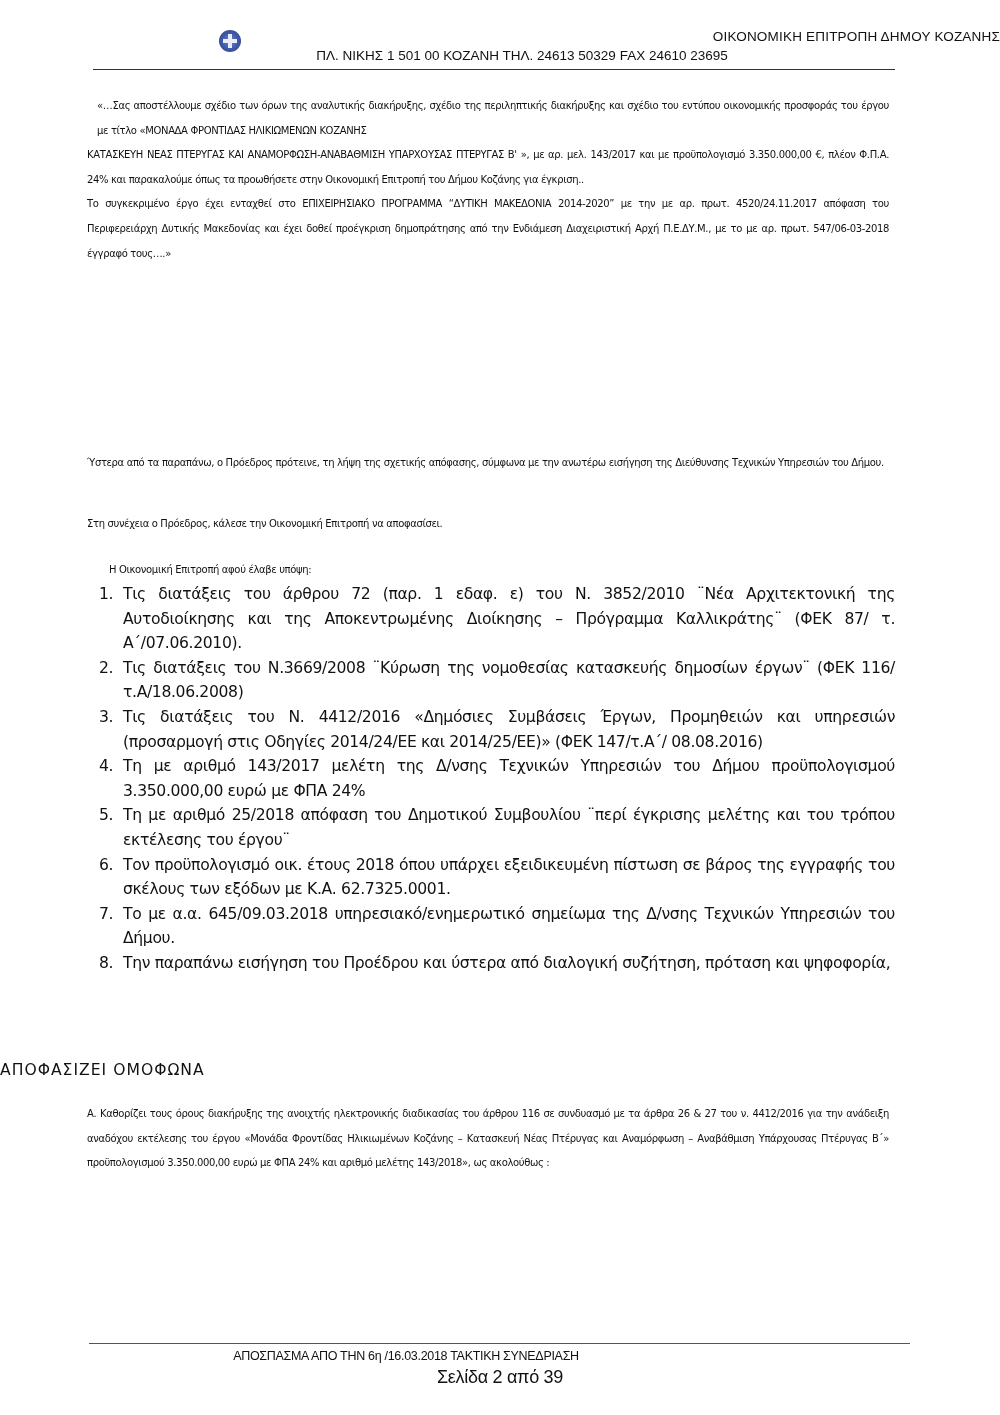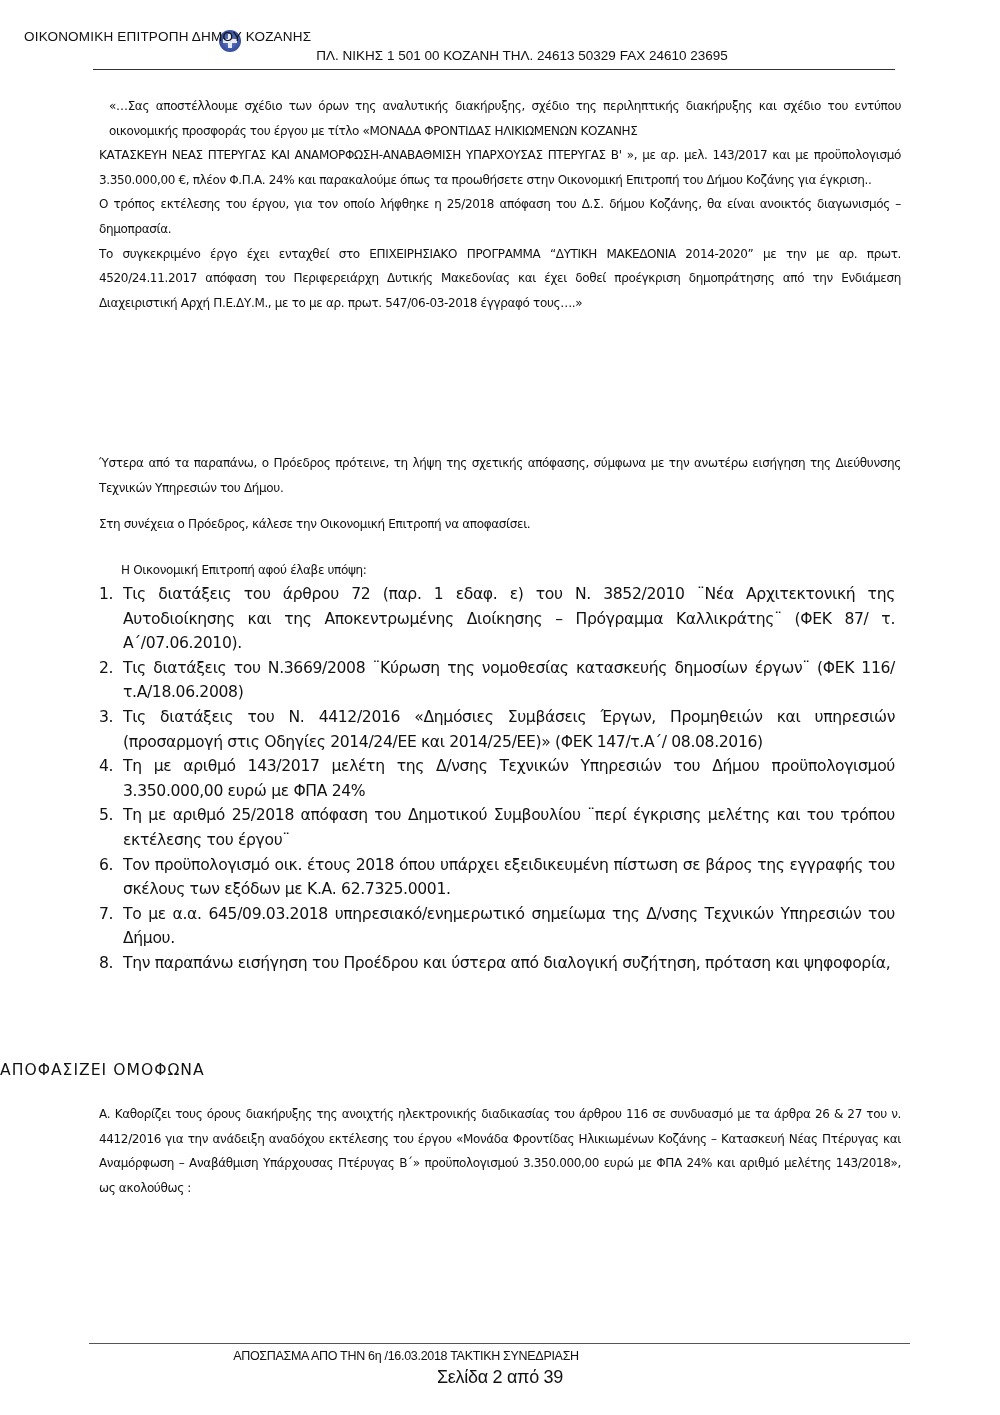--- a/index.html
+++ b/index.html
@@ -1,24 +1,24 @@
 <!DOCTYPE html>
 <html><head>
 <meta charset="utf-8">
 <style>
   html, body { margin: 0; padding: 0; background: #ffffff; }
   body { width: 1000px; height: 1415px; position: relative; overflow: hidden; color: #111; font-family: "DejaVu Sans", sans-serif; }
   .hdr-logo { position: absolute; left: 219px; top: 30px; width: 22px; height: 22px; border-radius: 50%; background: radial-gradient(circle at 50% 50%, #6f86c6 0%, #3d56a4 55%, #2b3f85 100%); }
   .hdr-logo .cross-v { position: absolute; left: 9px; top: 4px; width: 4px; height: 14px; background: #e8ecf8; }
   .hdr-logo .cross-h { position: absolute; left: 4px; top: 9px; width: 14px; height: 4px; background: #e8ecf8; }
-  .hdr-line1 { position: absolute; left: 0; width: 1000px; top: 29px; text-align: left; font-family: "Liberation Sans", sans-serif; font-size: 13.5px; letter-spacing: 0.2px; padding-left: 24px; box-sizing: border-box; }
+  .hdr-line1 { position: absolute; left: 0; width: 1000px; top: 29px; text-align: right; font-family: "Liberation Sans", sans-serif; font-size: 13.5px; letter-spacing: 0.2px; padding-left: 24px; box-sizing: border-box; }
   .hdr-line2 { position: absolute; left: 0; width: 1000px; top: 48px; text-align: center; font-family: "Liberation Sans", sans-serif; font-size: 13.5px; padding-left: 44px; box-sizing: border-box; }
   .hdr-rule { position: absolute; left: 93px; width: 802px; top: 69px; height: 1px; background: #333; }
 
-  .body-text { position: absolute; left: 99px; width: 802px; font-size: 12px; line-height: 24.6px; font-family: "DejaVu Sans", sans-serif; letter-spacing: -0.35px; }
+  .body-text { position: absolute; left: 87px; width: 802px; font-size: 10px; line-height: 24.6px; font-family: "DejaVu Sans", sans-serif; letter-spacing: -0.35px; }
   .p { margin: 0; text-align: justify; text-align-last: auto; }
   .blk1 { top: 94px; }
   .blk2 { top: 451px; }
   .blk3 { top: 506px; margin-top: 6px; }
   .blk4 { top: 558px; }
   .list { position: absolute; left: 99px; width: 796px; top: 582px; font-size: 15.6px; line-height: 24.6px; letter-spacing: -0.35px; margin: 0; padding: 0; list-style: none; }
   .list li { position: relative; padding-left: 24px; text-align: justify; }
   .list li .num { position: absolute; left: 0; top: 0; }
   .title-center { position: absolute; left: 0; width: 1000px; top: 1061px; text-align: left; font-size: 15.6px; letter-spacing: 1px; }
   .blkA { top: 1102px; }
@@ -36,21 +36,20 @@
   <div class="cross-v"></div>
   <div class="cross-h"></div>
 </div>
 <div class="hdr-line1">ΟΙΚΟΝΟΜΙΚΗ ΕΠΙΤΡΟΠΗ ΔΗΜΟΥ ΚΟΖΑΝΗΣ</div>
 <div class="hdr-line2">ΠΛ. ΝΙΚΗΣ 1 501 00 ΚΟΖΑΝΗ ΤΗΛ. 24613 50329 FAX 24610 23695</div>
 <div class="hdr-rule"></div>
 
 <div class="body-text blk1">
   <p class="p indent1">«…Σας αποστέλλουμε σχέδιο των όρων της αναλυτικής διακήρυξης, σχέδιο της περιληπτικής διακήρυξης και σχέδιο του εντύπου οικονομικής προσφοράς του έργου με τίτλο «ΜΟΝΑΔΑ ΦΡΟΝΤΙΔΑΣ ΗΛΙΚΙΩΜΕΝΩΝ ΚΟΖΑΝΗΣ</p>
   <p class="p">ΚΑΤΑΣΚΕΥΗ ΝΕΑΣ ΠΤΕΡΥΓΑΣ ΚΑΙ ΑΝΑΜΟΡΦΩΣΗ-ΑΝΑΒΑΘΜΙΣΗ ΥΠΑΡΧΟΥΣΑΣ ΠΤΕΡΥΓΑΣ Β' », με αρ. μελ. 143/2017 και με προϋπολογισμό 3.350.000,00 €, πλέον Φ.Π.Α. 24% και παρακαλούμε όπως τα προωθήσετε στην Οικονομική Επιτροπή του Δήμου Κοζάνης για έγκριση..</p>
-  <p class="p">Ο τρόπος εκτέλεσης του έργου, για τον οποίο λήφθηκε η 25/2018 απόφαση του Δ.Σ. δήμου Κοζάνης, θα είναι ανοικτός διαγωνισμός – δημοπρασία.</p>
   <p class="p">Το συγκεκριμένο έργο έχει ενταχθεί στο ΕΠΙΧΕΙΡΗΣΙΑΚΟ ΠΡΟΓΡΑΜΜΑ “ΔΥΤΙΚΗ ΜΑΚΕΔΟΝΙΑ 2014-2020” με την με αρ. πρωτ. 4520/24.11.2017 απόφαση του Περιφερειάρχη Δυτικής Μακεδονίας και έχει δοθεί προέγκριση δημοπράτησης από την Ενδιάμεση Διαχειριστική Αρχή Π.Ε.ΔΥ.Μ., με το με αρ. πρωτ. 547/06-03-2018 έγγραφό τους….»</p>
 </div>
 
 <div class="body-text blk2">
   <p class="p">Ύστερα από τα παραπάνω, ο Πρόεδρος πρότεινε, τη λήψη της σχετικής απόφασης, σύμφωνα με την ανωτέρω εισήγηση της Διεύθυνσης Τεχνικών Υπηρεσιών του Δήμου.</p>
 </div>
 
 <div class="body-text blk3">
   <p class="p">Στη συνέχεια ο Πρόεδρος, κάλεσε την Οικονομική Επιτροπή να αποφασίσει.</p>
 </div>

